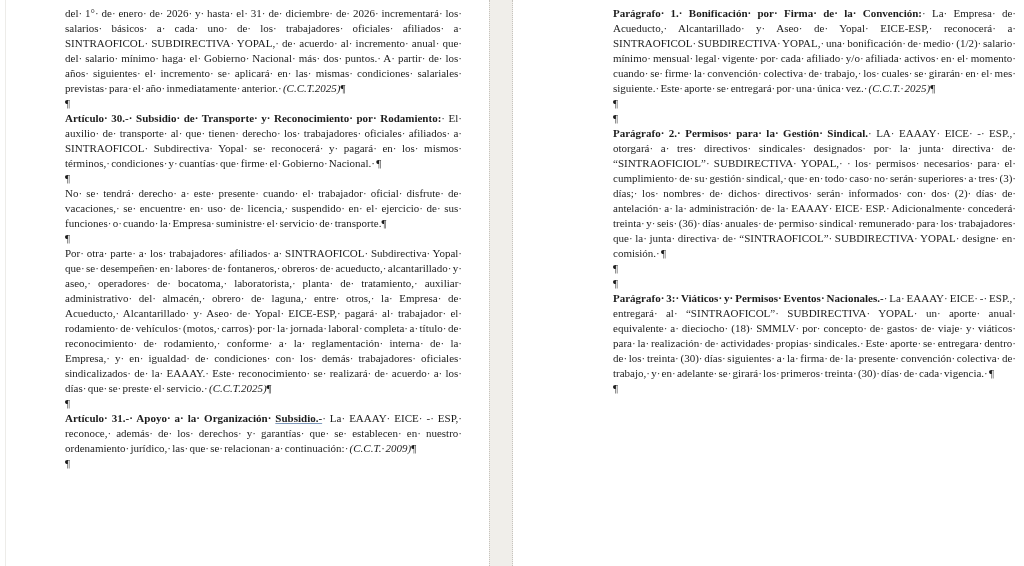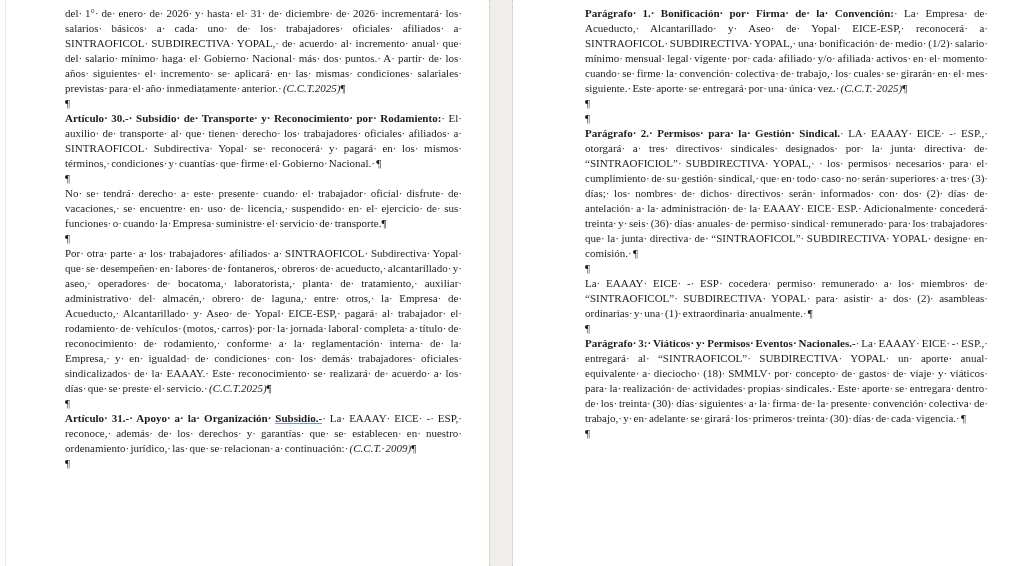--- a/index.html
+++ b/index.html
@@ -9,21 +9,21 @@
     overflow:hidden;
     display:flex;
     background:#ffffff;
     font-family:"Liberation Serif","DejaVu Serif",serif;
     font-size:11px;
     line-height:15px;
     color:#1c1c1c;
   }
   .page{background:#ffffff;}
   .page-left{flex:0 0 489px;width:489px;}
-  .page-right{flex:1 1 auto;}
+  .page-right{flex:1 1 auto;padding-left:28px;}
   .page-gap{
     flex:0 0 24px;
     box-sizing:border-box;
     background:#f0eeea;
     border-left:1px dotted #c6c3bd;
     border-right:1px dotted #c6c3bd;
   }
   .edge-line{
     position:absolute;left:5px;top:0;bottom:0;width:1px;
     background:#edece9;
@@ -57,19 +57,18 @@
       </div>
   </div>
   <div class="page-gap"></div>
   <div class="page page-right">
     <div class="text-col">
         <div class="para"><span class="b">Parágrafo· 1.· Bonificación· por· Firma· de· la· Convención:</span><span>· La· Empresa· de· Acueducto,· Alcantarillado· y· Aseo· de· Yopal· EICE-ESP,· reconocerá· a· SINTRAOFICOL· SUBDIRECTIVA· YOPAL,· una· bonificación· de· medio· (1/2)· salario· mínimo· mensual· legal· vigente· por· cada· afiliado· y/o· afiliada· activos· en· el· momento· cuando· se· firme· la· convención· colectiva· de· trabajo,· los· cuales· se· girarán· en· el· mes· siguiente.· Este· aporte· se· entregará· por· una· única· vez.· </span><span class="i">(C.C.T.· 2025)</span><span>¶</span></div>
         <div class="para empty"><span>¶</span></div>
         <div class="para empty"><span>¶</span></div>
         <div class="para"><span class="b">Parágrafo· 2.· Permisos· para· la· Gestión· Sindical.</span><span>· LA· EAAAY· EICE· -· ESP.,· otorgará· a· tres· directivos· sindicales· designados· por· la· junta· directiva· de· “SINTRAOFICIOL”· SUBDIRECTIVA· YOPAL,· · los· permisos· necesarios· para· el· cumplimiento· de· su· gestión· sindical,· que· en· todo· caso· no· serán· superiores· a· tres· (3)· días;· los· nombres· de· dichos· directivos· serán· informados· con· dos· (2)· días· de· antelación· a· la· administración· de· la· EAAAY· EICE· ESP.· Adicionalmente· concederá· treinta· y· seis· (36)· días· anuales· de· permiso· sindical· remunerado· para· los· trabajadores· que· la· junta· directiva· de· “SINTRAOFICOL”· SUBDIRECTIVA· YOPAL· designe· en· comisión.· </span><span>¶</span></div>
         <div class="para empty"><span>¶</span></div>
-        <div class="para"><span>La· EAAAY· EICE· -· ESP· cocedera· permiso· remunerado· a· los· miembros· de· “SINTRAOFICOL”· SUBDIRECTIVA· YOPAL· para· asistir· a· dos· (2)· asambleas· ordinarias· y· una· (1)· extraordinaria· anualmente.· </span><span>¶</span></div>
         <div class="para empty"><span>¶</span></div>
         <div class="para"><span class="b">Parágrafo· 3:· Viáticos· y· Permisos· Eventos· Nacionales.-</span><span>· La· EAAAY· EICE· -· ESP.,· entregará· al· “SINTRAOFICOL”· SUBDIRECTIVA· YOPAL· un· aporte· anual· equivalente· a· dieciocho· (18)· SMMLV· por· concepto· de· gastos· de· viaje· y· viáticos· para· la· realización· de· actividades· propias· sindicales.· Este· aporte· se· entregara· dentro· de· los· treinta· (30)· días· siguientes· a· la· firma· de· la· presente· convención· colectiva· de· trabajo,· y· en· adelante· se· girará· los· primeros· treinta· (30)· días· de· cada· vigencia.· </span><span>¶</span></div>
         <div class="para empty"><span>¶</span></div>
       </div>
   </div>
 </div>
 
 </body></html>

